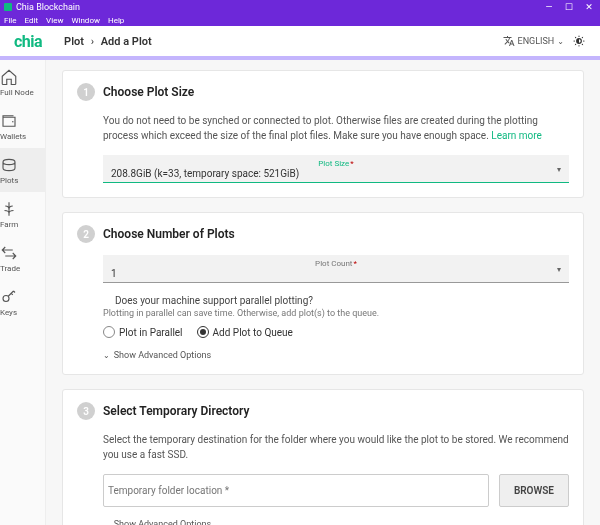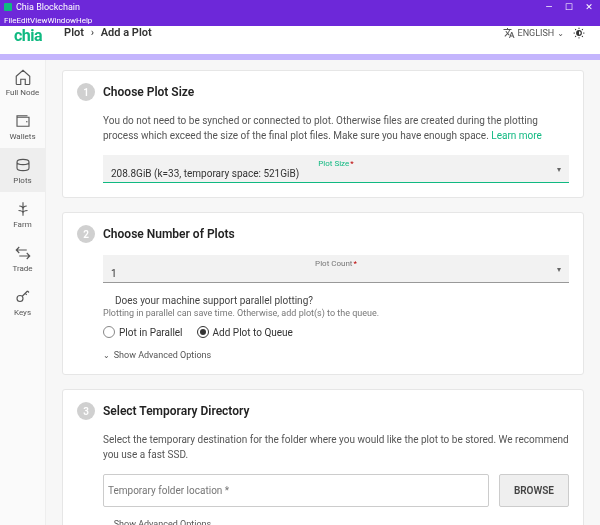--- a/index.html
+++ b/index.html
@@ -2,32 +2,32 @@
 <html><head>
 <meta charset="utf-8">
 <style>
 * { margin: 0; padding: 0; box-sizing: border-box; font-family: -apple-system, BlinkMacSystemFont, "Segoe UI", Roboto, sans-serif; }
 body { width: 600px; height: 525px; overflow: hidden; background: #fff; font-size: 11px; color: #333; }
 .titlebar { background: #6b21a8; background: linear-gradient(to bottom, #7c3aed, #7c3aed); height: 14px; display: flex; align-items: center; padding: 0 4px; color: #fff; font-size: 9px; }
 .titlebar { background: #6d28d9; }
 .titlebar-ico { width: 8px; height: 8px; background: #10b981; border-radius: 1px; margin-right: 4px; }
 .titlebar-btns { margin-left: auto; display: flex; gap: 10px; padding-right: 2px; }
 .titlebar-btn { width: 10px; text-align: center; cursor: pointer; font-size: 9px; }
-.menubar { background: #6d28d9; height: 12px; display: flex; align-items: center; padding: 0 4px; gap: 0; color: #fff; font-size: 8px; }
+.menubar { background: #6d28d9; height: 12px; display: flex; align-items: center; padding: 0 4px; gap: 8px; color: #fff; font-size: 8px; }
 .menubar span { cursor: pointer; }
-.appbar { height: 34px; border-bottom: 6px solid #c4b5fd; display: flex; align-items: flex-start; padding: 0 14px; }
+.appbar { height: 34px; border-bottom: 4px solid #c4b5fd; display: flex; align-items: center; padding: 0 14px; }
 .logo { color: #10b981; font-weight: 700; font-size: 16px; letter-spacing: -0.5px; }
 .breadcrumb { margin-left: 22px; font-size: 11px; color: #333; font-weight: 600; }
 .breadcrumb .sep { margin: 0 4px; font-weight: 400; }
 .rightbar { margin-left: auto; display: flex; align-items: center; gap: 8px; font-size: 9px; color: #555; }
 .lang { display: flex; align-items: center; gap: 3px; cursor: pointer; }
 .theme-ico { width: 14px; height: 14px; cursor: pointer; }
 .body-row { display: flex; height: calc(525px - 14px - 12px - 34px); }
 .sidebar { width: 46px; background: #fafafa; border-right: 1px solid #eee; display: flex; flex-direction: column; }
-.navitem { height: 44px; display: flex; flex-direction: column; align-items: center; justify-content: center; gap: 2px; cursor: pointer; font-size: 8px; color: #555; }
+.navitem { height: 44px; display: flex; flex-direction: column; align-items: flex-start; justify-content: center; gap: 2px; cursor: pointer; font-size: 8px; color: #555; }
 .navitem.active { background: #eeeeee; }
 .navitem .ico { width: 18px; height: 18px; }
 .main { flex: 1; background: #f7f7f7; overflow-y: auto; padding: 10px 16px; }
 .card { background: #fff; border: 1px solid #e6e6e6; border-radius: 3px; padding: 12px 14px 14px; margin-bottom: 14px; }
 .cardhead { display: flex; align-items: center; gap: 8px; margin-bottom: 12px; }
 .stepnum { width: 18px; height: 18px; border-radius: 50%; background: #d0d0d0; color: #fff; font-size: 10px; display: flex; align-items: center; justify-content: center; font-weight: 600; }
 .steptitle { font-size: 12px; font-weight: 600; color: #222; }
 .cardbody { padding-left: 26px; }
 .helptext { font-size: 10px; color: #555; line-height: 1.5; margin-bottom: 12px; }
 .helptext a { color: #10b981; text-decoration: none; }

